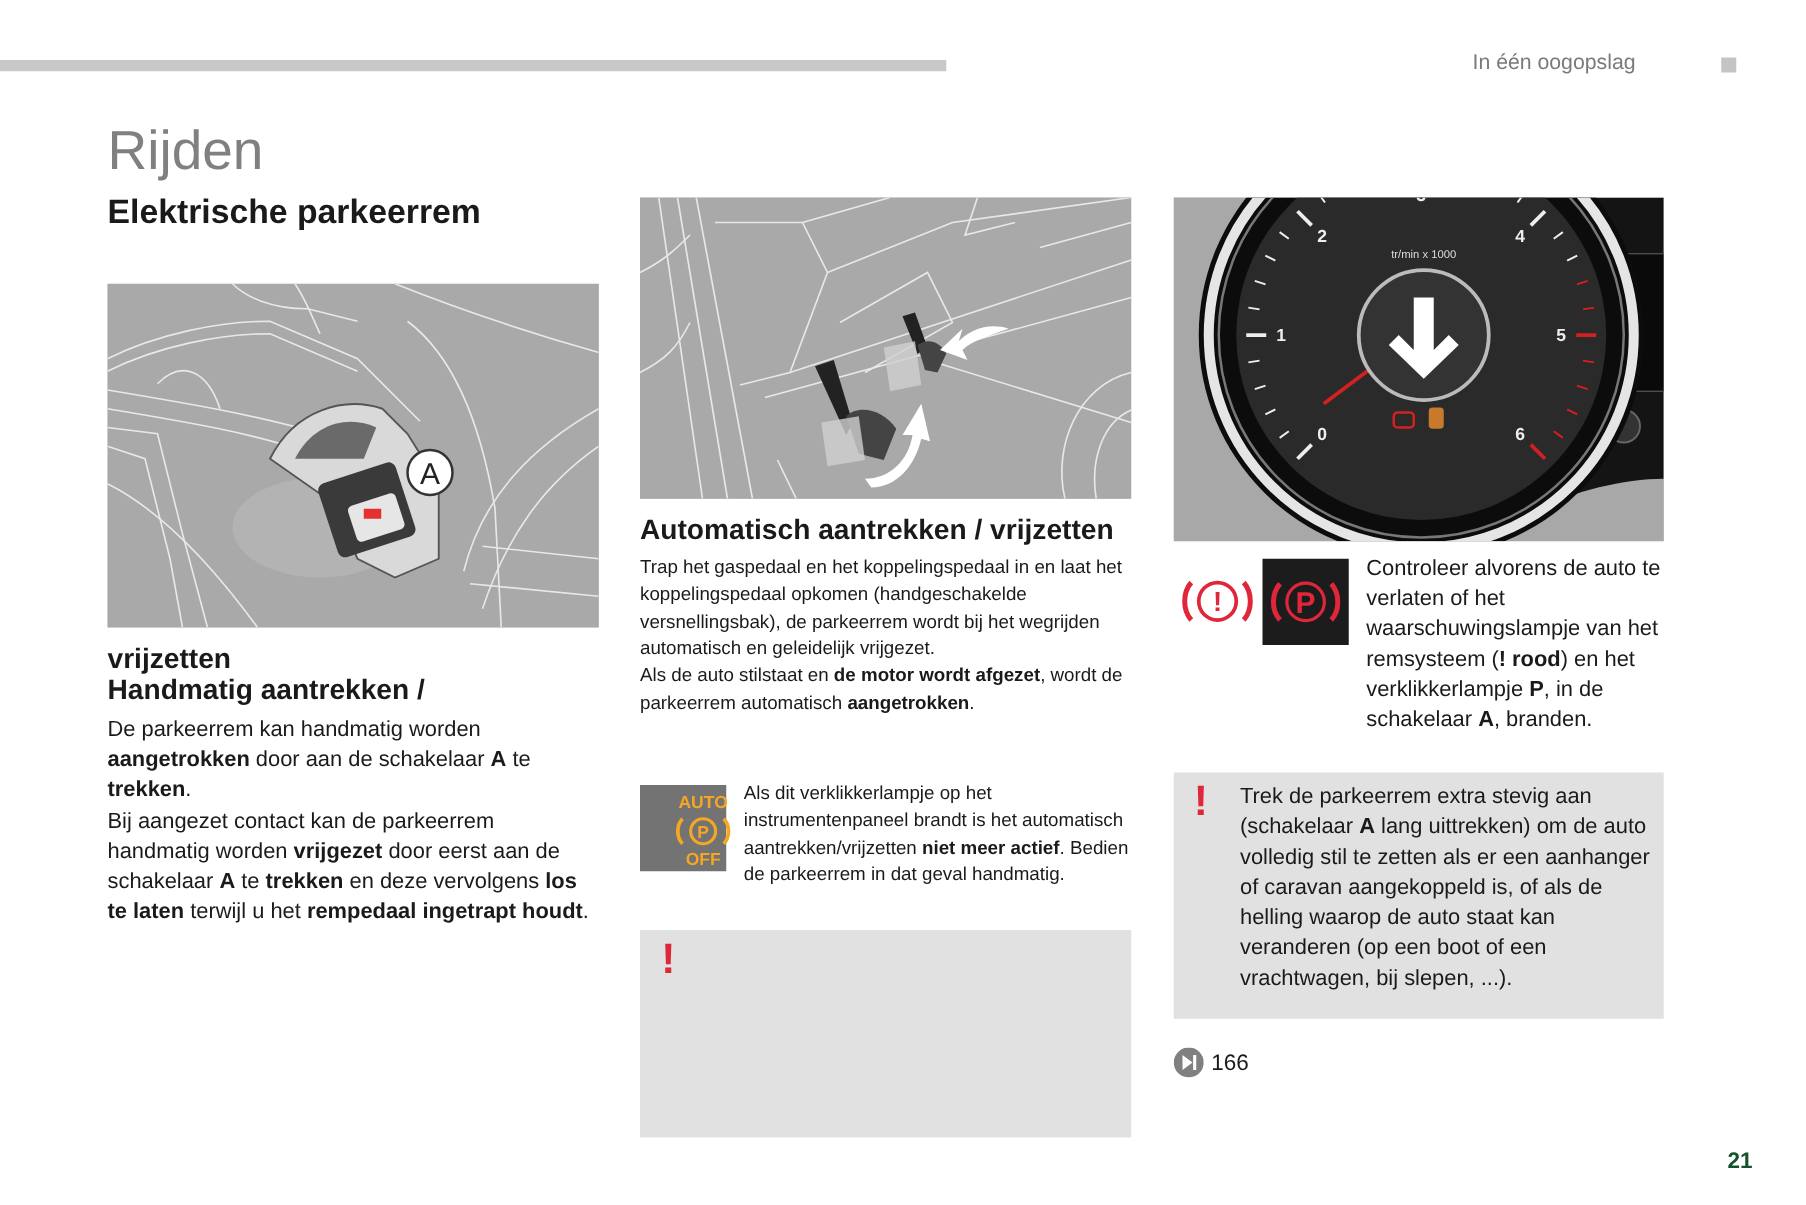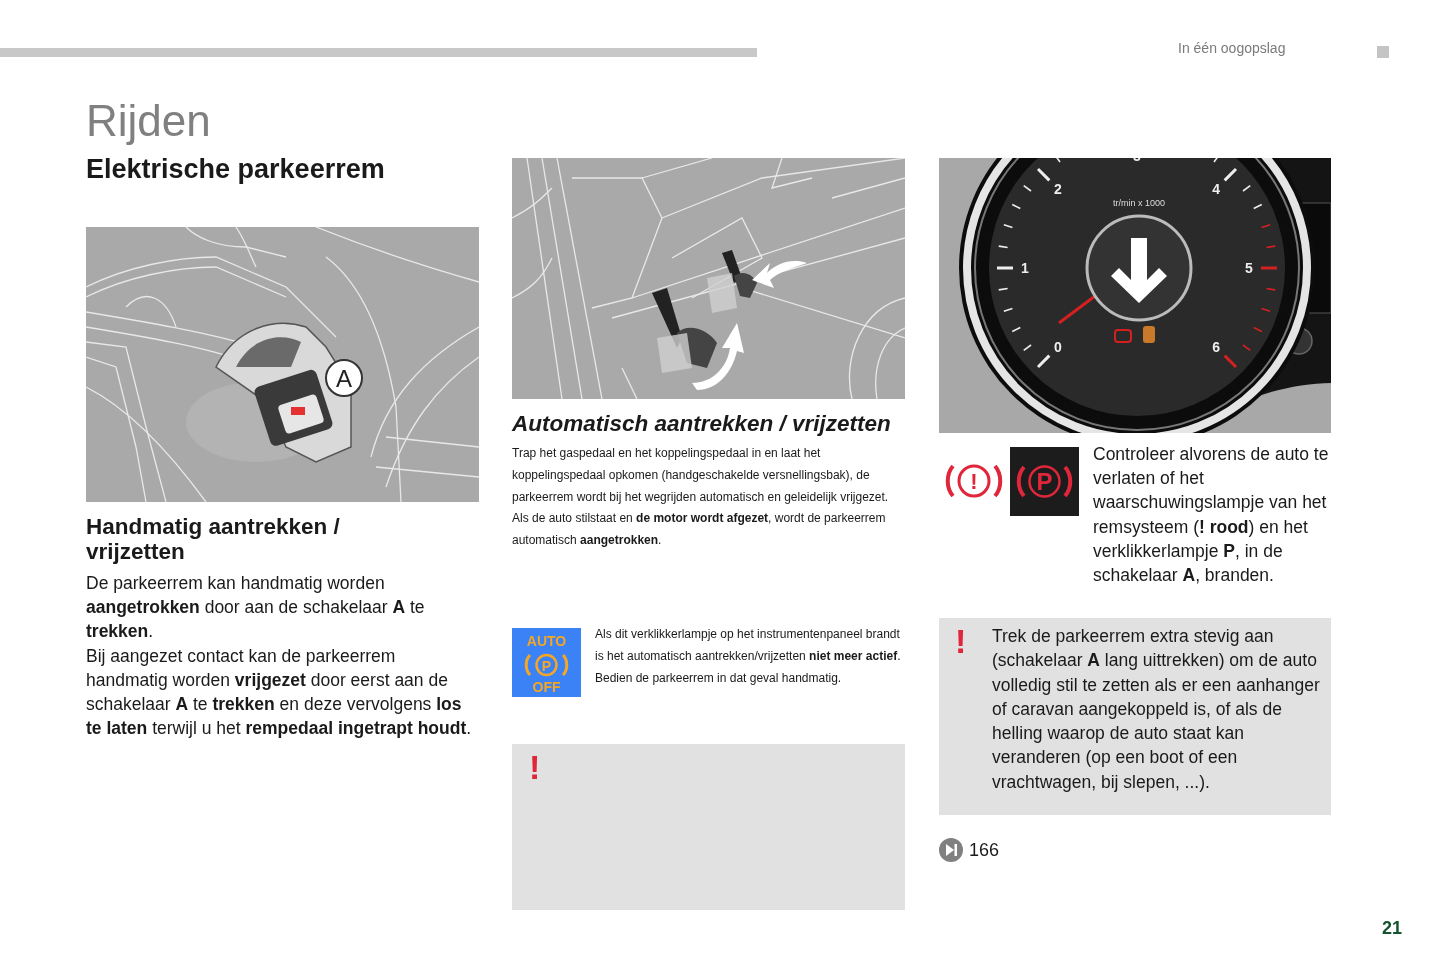--- a/index.html
+++ b/index.html
@@ -1,38 +1,38 @@
 <!DOCTYPE html>
 <html><head>
 <meta charset="utf-8">
 <style>
   * { box-sizing: border-box; margin: 0; padding: 0; }
   html, body { width: 1445px; height: 964px; background: #ffffff; overflow: hidden; }
   body { position: relative; font-family: "Liberation Sans", sans-serif; color: #1a1a1a; }
 
   .top-bar { position: absolute; left: 0; top: 48px; width: 757px; height: 9px; background: #c8c8c8; }
-  .section-label { position: absolute; left: 1178px; top: 40px; font-size: 14px; color: #7a7a7a; }
+  .section-label { position: absolute; left: 1178px; top: 40px; font-size: 17px; color: #7a7a7a; }
   .section-square { position: absolute; left: 1377px; top: 46px; width: 12px; height: 12px; background: #c4c4c4; }
 
   .page-title { position: absolute; left: 86px; top: 96px; font-size: 44px; color: #808080; font-weight: normal; }
   .page-subtitle { position: absolute; left: 86px; top: 154px; font-size: 27px; font-weight: bold; color: #1a1a1a; }
 
   .illus { position: absolute; background: #a9a9a9; overflow: hidden; }
   .illus svg { display: block; width: 100%; height: 100%; }
 
   .h2 { position: absolute; font-size: 22.5px; font-weight: bold; line-height: 25px; color: #1a1a1a; }
   .body-text { position: absolute; font-size: 17.5px; line-height: 24.2px; color: #1a1a1a; }
   .body-text b { font-weight: bold; text-align: center; }
-  .col2-text { font-size: 12px; line-height: 21.8px; }
+  .col2-text { font-size: 15px; line-height: 21.8px; }
 
   .warn-box { position: absolute; background: #e1e1e1; }
   .warn-mark { position: absolute; font-size: 34px; font-weight: bold; color: #e0263b; font-family: "Liberation Sans", sans-serif; }
   .warn-text { position: absolute; font-size: 17.5px; color: #1a1a1a; }
 
-  .auto-off-icon { position: absolute; left: 512px; top: 628px; width: 69px; height: 69px; background: #3b82f6; }
+  .auto-off-icon { position: absolute; left: 512px; top: 628px; width: 69px; height: 69px; background: #737373; padding-left: 16px; }
   .brake-warn-icon { position: absolute; left: 943px; top: 448px; width: 62px; height: 66px; }
   .p-icon { position: absolute; left: 1010px; top: 447px; width: 69px; height: 69px; background: #1c1c1c; }
 
   .ref-link { position: absolute; left: 939px; top: 838px; display: flex; align-items: center; gap: 6px; cursor: pointer; }
   .ref-icon { width: 24px; height: 24px; }
   .ref-num { font-size: 18px; color: #1a1a1a; }
 
   .page-num { position: absolute; left: 1382px; top: 918px; font-size: 18px; font-weight: bold; color: #14532d; }
 </style>
 </head>
@@ -70,22 +70,22 @@
     <path d="M150 140 C165 110 195 105 215 115 L205 140 Z" fill="#6a6a6a"></path>
     <rect x="175" y="150" width="65" height="62" rx="6" fill="#3a3a3a" transform="rotate(-18 207 181)"></rect>
     <rect x="195" y="172" width="40" height="30" rx="4" fill="#e6e6e6" transform="rotate(-18 215 187)"></rect>
     <rect x="205" y="180" width="14" height="8" fill="#e53030"></rect>
     <circle cx="258" cy="151" r="18" fill="#ffffff" stroke="#333" stroke-width="2"></circle>
     <text x="258" y="160" text-anchor="middle" font-family="Liberation Sans, sans-serif" font-size="24" fill="#222">A</text>
   </svg>
 </div>
 
 <div class="h2" style="left:86px;top:514px;">
+  <div>vrijzetten</div>
   <div>Handmatig aantrekken /</div>
-  <div>vrijzetten</div>
 </div>
 <div class="body-text" style="left:86px;top:571px;width:392px;"><span>De parkeerrem kan handmatig worden </span><b>aangetrokken</b><span> door aan de schakelaar </span><b>A</b><span> te </span><b>trekken</b><span>.</span><br><span>Bij aangezet contact kan de parkeerrem handmatig worden </span><b>vrijgezet</b><span> door eerst aan de schakelaar </span><b>A</b><span> te </span><b>trekken</b><span> en deze vervolgens </span><b>los te laten</b><span> terwijl u het </span><b>rempedaal ingetrapt houdt</b><span>.</span></div>
 
 <div class="illus" style="left:512px;top:158px;width:393px;height:241px;">
   <svg viewBox="0 0 393 241" preserveAspectRatio="none">
     <rect width="393" height="241" fill="#a9a9a9"></rect>
     <g fill="none" stroke="#e8e8e8" stroke-width="1.3">
       <path d="M15 0 L50 241"></path>
         <path d="M30 0 L70 241"></path>
         <path d="M45 0 L90 241"></path>
@@ -108,21 +108,21 @@
     <path d="M165 175 C175 165 195 170 205 185 L195 210 L175 205 Z" fill="#444"></path>
     <path d="M145 180 L175 175 L180 210 L150 215 Z" fill="#cfcfcf" opacity="0.8"></path>
     <path d="M210 95 L220 92 L230 120 L222 125 Z" fill="#222"></path>
     <path d="M222 118 C230 112 240 115 245 125 L238 140 L228 138 Z" fill="#444"></path>
     <path d="M195 120 L220 115 L225 150 L200 155 Z" fill="#cfcfcf" opacity="0.8"></path>
     <path d="M180 225 C200 225 215 210 218 190 L210 190 L225 165 L232 195 L225 193 C220 215 205 232 185 232 Z" fill="#ffffff"></path>
     <path d="M295 105 C280 100 265 105 255 115 L258 105 L240 122 L262 130 L258 122 C265 115 280 110 295 105 Z" fill="#ffffff"></path>
   </svg>
 </div>
 
-<div class="h2" style="left:512px;top:411px;font-style:italic;">Automatisch aantrekken / vrijzetten</div>
+<div class="h2" style="left:512px;top:411px;">Automatisch aantrekken / vrijzetten</div>
 <div class="body-text col2-text" style="left:512px;top:443px;width:393px;"><span>Trap het gaspedaal en het koppelingspedaal in en laat het koppelingspedaal opkomen (handgeschakelde versnellingsbak), de parkeerrem wordt bij het wegrijden automatisch en geleidelijk vrijgezet.</span><br><span>Als de auto stilstaat en </span><b>de motor wordt afgezet</b><span>, wordt de parkeerrem automatisch </span><b>aangetrokken</b><span>.</span></div>
 
 <div class="auto-off-icon">
   <svg viewBox="0 0 69 69" width="69" height="69">
     <text x="34.5" y="18" text-anchor="middle" font-family="Liberation Sans, sans-serif" font-weight="bold" font-size="14" fill="#f5a623">AUTO</text>
     <circle cx="34.5" cy="37" r="10" fill="none" stroke="#f5a623" stroke-width="2.5"></circle>
     <path d="M18 27 C13 32 13 42 18 47" fill="none" stroke="#f5a623" stroke-width="3"></path>
     <path d="M51 27 C56 32 56 42 51 47" fill="none" stroke="#f5a623" stroke-width="3"></path>
     <text x="34.5" y="42.5" text-anchor="middle" font-family="Liberation Sans, sans-serif" font-weight="bold" font-size="14" fill="#f5a623">P</text>
     <text x="34.5" y="64" text-anchor="middle" font-family="Liberation Sans, sans-serif" font-weight="bold" font-size="14" fill="#f5a623">OFF</text>

